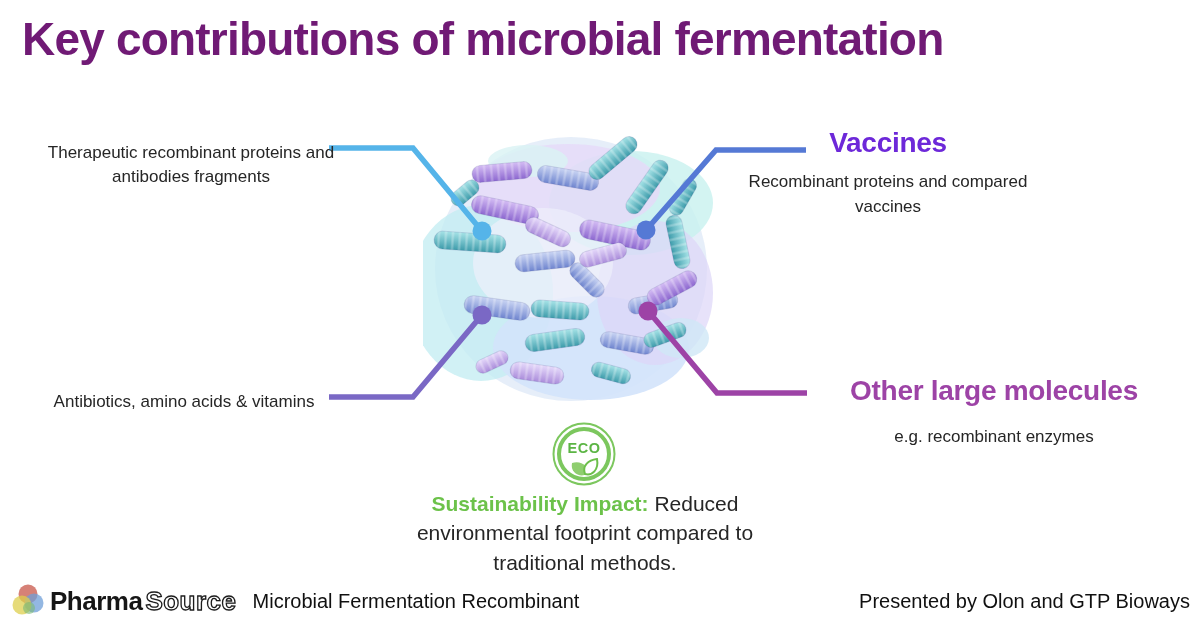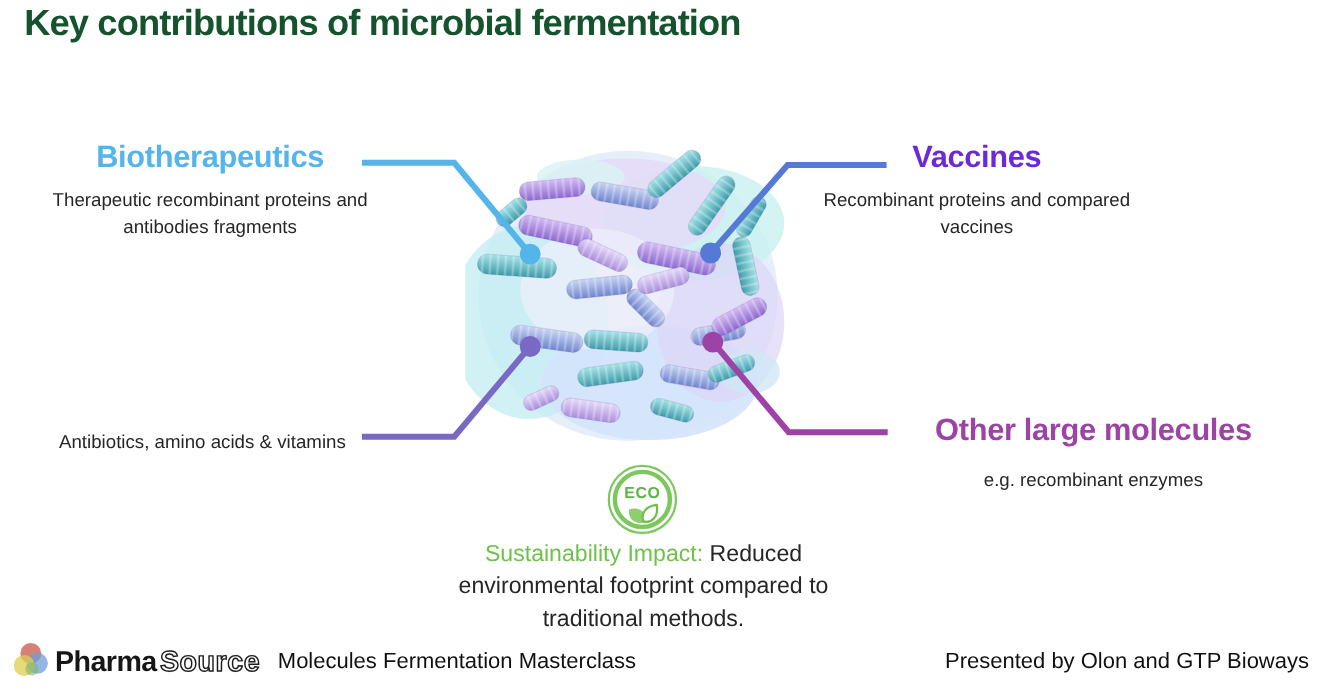--- a/index.html
+++ b/index.html
@@ -3,22 +3,22 @@
 <meta charset="utf-8">
 <style>
   * { margin:0; padding:0; box-sizing:border-box; }
   html,body { background:#ffffff; }
   #canvas {
     position:relative; width:1200px; height:627px; background:#ffffff;
     font-family:"Liberation Sans", sans-serif; overflow:hidden;
   }
   
   #title {
-    position:absolute; left:22px; top:2px;
-    font-size:33px; font-weight:800; letter-spacing:-0.8px; color:#14532d;
+    position:absolute; left:22px; top:12px;
+    font-size:46px; font-weight:800; letter-spacing:-0.8px; color:#701a75;
   }
   
   #connectors { position:absolute; left:0; top:0; z-index:3; pointer-events:none; }
   
   .node { position:absolute; text-align:center; z-index:4; }
   .node h2 { font-size:28px; font-weight:800; letter-spacing:-0.3px; line-height:1.05; }
   .node p  { font-size:17px; color:#262626; line-height:1.42; margin:13px auto 0; }
   #node-biotherapeutics { left:25px;  top:128px; width:332px; }
   #node-biotherapeutics h2 { color:#55b4e9; }
   #node-biotherapeutics p  { width:292px; }
@@ -34,21 +34,21 @@
   
   #bacteria { position:absolute; left:423px; top:133px; z-index:1; }
   .ribs { opacity:.28; }
   
   #eco-badge { position:absolute; left:551px; top:421px; z-index:2; }
   #sustainability {
     position:absolute; left:393px; top:489px; width:384px; z-index:2;
     text-align:center;
   }
   #sustainability p { width:358px; margin:0 auto; font-size:21px; line-height:1.4; color:#262626; }
-  #sustainability .green-label { color:#6cc24a; font-weight:400; }
+  #sustainability .green-label { color:#6cc24a; font-weight:700; }
   
   #footer {
     position:absolute; left:0; right:0; bottom:6px; height:40px; z-index:4;
     display:flex; align-items:center; padding:0 10px;
   }
   #logo { display:flex; align-items:center; }
   #logo svg { display:block; }
   .logo-pharma { font-size:26px; font-weight:700; color:#161616; letter-spacing:-0.5px; margin-left:4px; }
   .logo-source {
     font-size:26px; font-weight:700; letter-spacing:0.5px; margin-left:3px;
@@ -213,21 +213,20 @@
       <polyline points="329,397 413,397 481,316" fill="none" stroke-width="5.5" stroke="#7a68c5"></polyline>
       <circle cx="482" cy="315" r="9.5" fill="#7a68c5"></circle>
     </g>
     <g>
       <polyline points="807,393 717,393 649,312" fill="none" stroke-width="5.5" stroke="#9d43a6"></polyline>
       <circle cx="648" cy="311" r="9.5" fill="#9d43a6"></circle>
     </g>
   </svg>
 
   <div class="node" id="node-biotherapeutics">
-    <h2>Biotherapeutics</h2>
     <p>Therapeutic recombinant proteins and antibodies fragments</p>
   </div>
 
   <div class="node" id="node-vaccines">
     <h2>Vaccines</h2>
     <p>Recombinant proteins and compared vaccines</p>
   </div>
 
   <div class="node" id="node-small-molecules">
     <p>Antibiotics, amino acids &amp; vitamins</p>
@@ -261,18 +260,18 @@
         <g style="mix-blend-mode:multiply">
           <circle cx="18" cy="11" r="9.5" fill="#cf6b5f" fill-opacity="0.85"></circle>
           <circle cx="24" cy="20" r="9.5" fill="#6f9fd8" fill-opacity="0.75"></circle>
           <circle cx="12" cy="22" r="9.5" fill="#ddcf4e" fill-opacity="0.75"></circle>
           <circle cx="19" cy="25" r="6" fill="#79b874" fill-opacity="0.6"></circle>
         </g>
       </svg>
       <span class="logo-pharma">Pharma</span>
       <span class="logo-source">Source</span>
     </div>
-    <span id="event-title">Molecules Fermentation Masterclass</span>
+    <span id="event-title">Microbial Fermentation Recombinant</span>
     <div id="footer-spacer"></div>
     <span id="presented-by">Presented by  Olon and GTP Bioways</span>
   </div>
 
 </div>
 
 </body></html>

